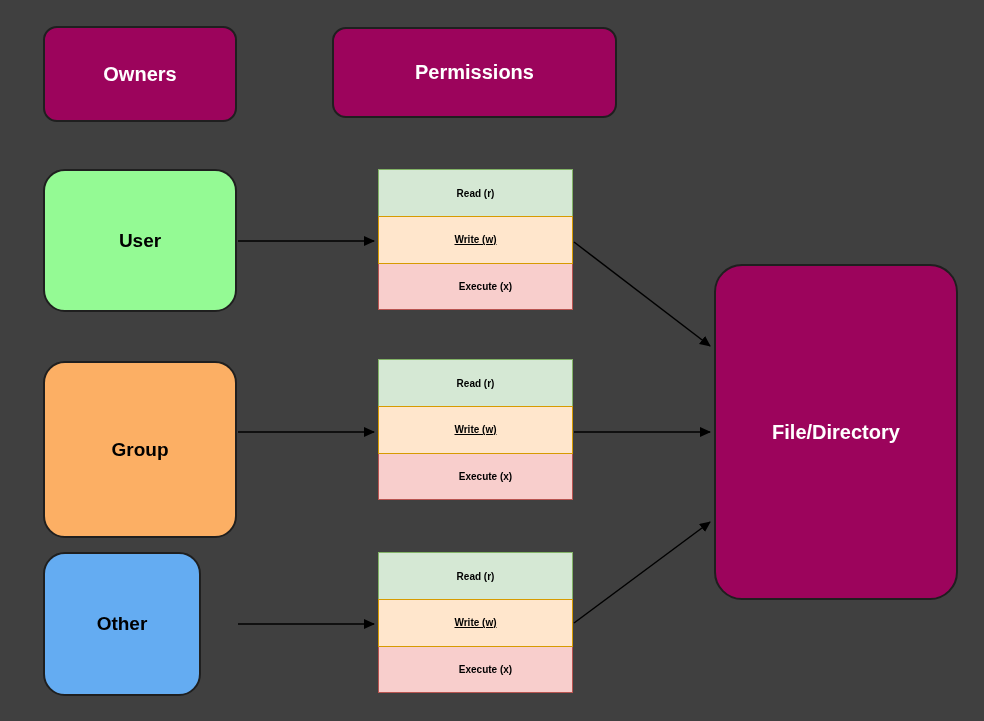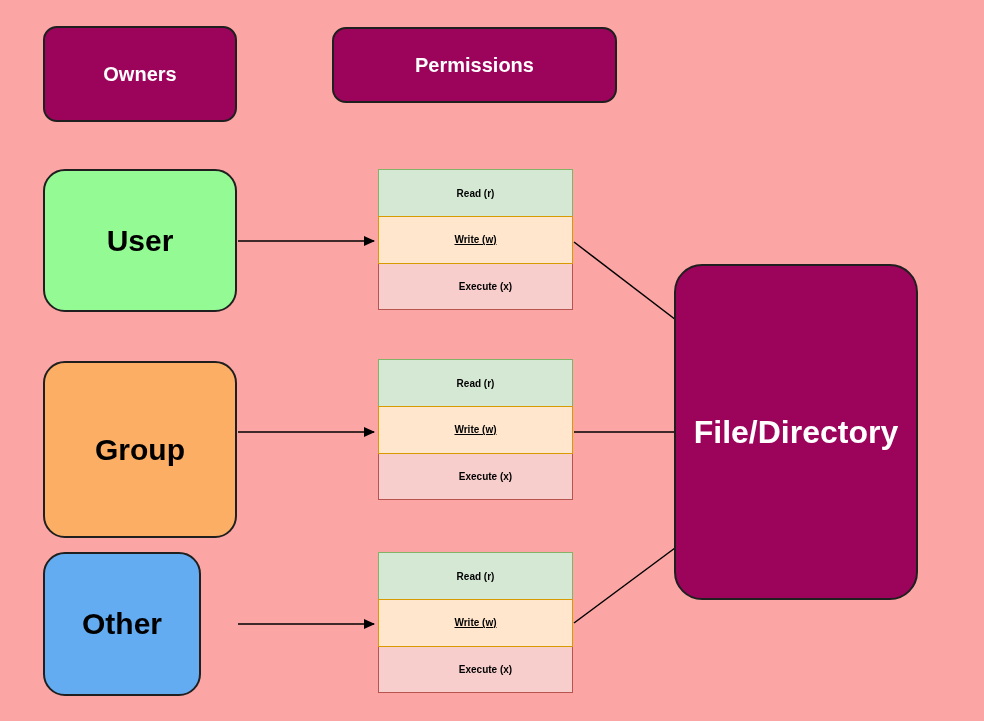--- a/index.html
+++ b/index.html
@@ -5,21 +5,21 @@
   html, body {
     margin: 0;
     padding: 0;
     background: #ffffff;
     font-family: "Liberation Sans", sans-serif;
   }
   .canvas {
     position: relative;
     width: 984px;
     height: 721px;
-    background: #fca5a5;
+    background: #404040;
     overflow: hidden;
   }
   .edges {
     position: absolute;
     left: 0;
     top: 0;
     pointer-events: none;
   }
   .node {
     position: absolute;
@@ -31,27 +31,27 @@
     text-align: center;
   }
   .header {
     background: #9C045C;
     color: #ffffff;
     border: 2px solid #1f1f1f;
     border-radius: 14px;
     font-size: 20px;
   }
   #owners-header      { left: 43px;  top: 26px;  width: 194px; height: 96px; }
-  #permissions-header { left: 332px; top: 27px;  width: 285px; height: 76px; }
+  #permissions-header { left: 332px; top: 27px;  width: 285px; height: 91px; }
 
   .owner {
     border: 2px solid #1f1f1f;
     border-radius: 22px;
     color: #000000;
-    font-size: 30px;
+    font-size: 19px;
   }
   #user-box  { left: 43px; top: 169px; width: 194px; height: 143px; background: #94FA94; }
   #group-box { left: 43px; top: 361px; width: 194px; height: 177px; background: #FCAF64; }
   #other-box { left: 43px; top: 552px; width: 158px; height: 144px; background: #64ACF2; }
 
   .stack {
     position: absolute;
     left: 378px;
     width: 195px;
   }
@@ -67,29 +67,29 @@
     box-sizing: border-box;
     font-size: 10px;
     font-weight: bold;
     color: #000000;
   }
   .perm-row.read    { background: #D5E8D4; border: 1.5px solid #82B366; }
   .perm-row.write   { background: #FFE6CC; border: 1.5px solid #D79B00; margin-top: -1.5px; position: relative; z-index: 2; text-decoration: underline; }
   .perm-row.execute { background: #F8CECC; border: 1.5px solid #B85450; margin-top: -1.5px; padding-left: 20px; }
 
   #file-box {
-    left: 674px;
+    left: 714px;
     top: 264px;
     width: 244px;
     height: 336px;
     background: #9C045C;
     color: #ffffff;
     border: 2px solid #1f1f1f;
     border-radius: 28px;
-    font-size: 32px;
+    font-size: 20px;
   }
 </style>
 </head>
 <body>
 
 <div class="canvas">
 
   <svg class="edges" width="984" height="721" viewBox="0 0 984 721" xmlns="http://www.w3.org/2000/svg">
     <defs>
       <marker id="arrowhead" markerWidth="13" markerHeight="12" refX="10" refY="5" orient="auto" markerUnits="userSpaceOnUse">

